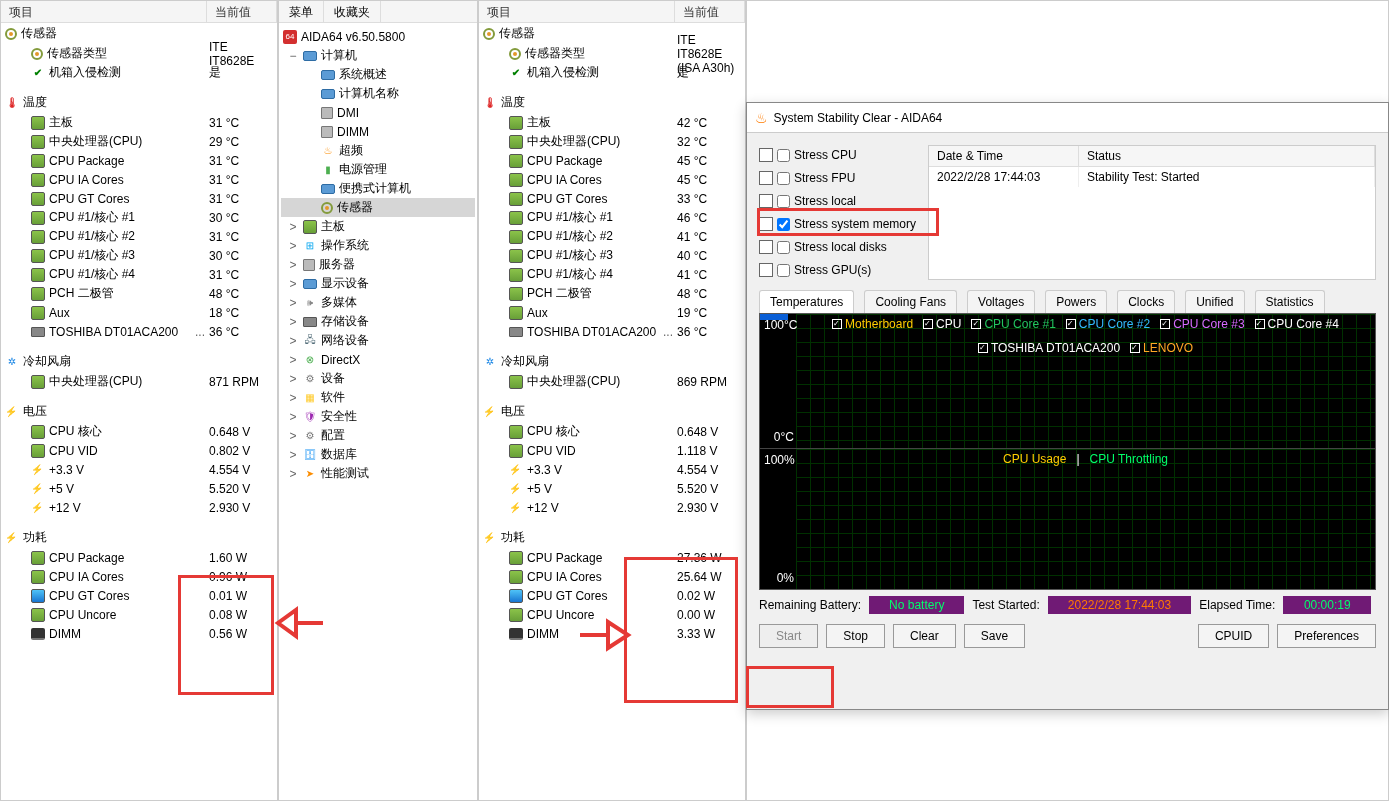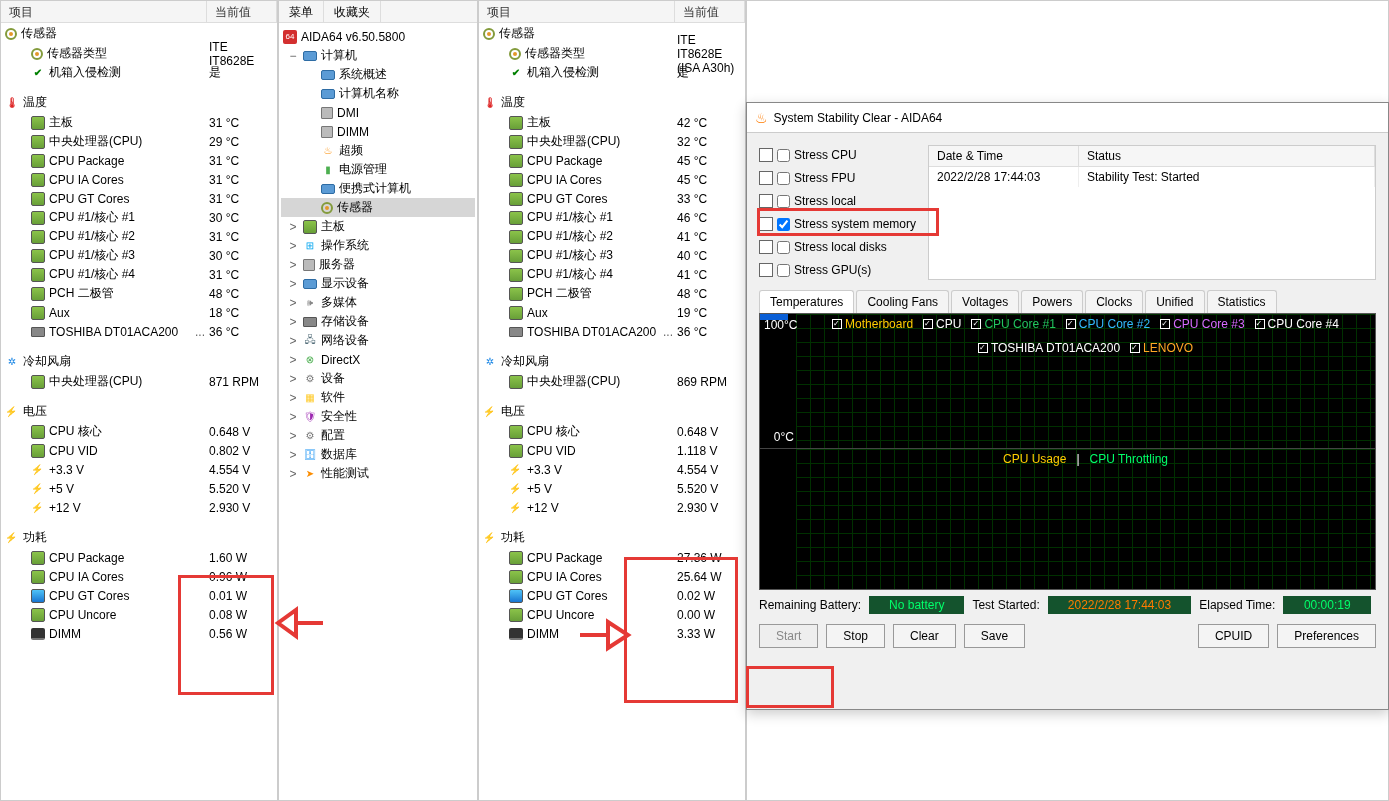--- a/index.html
+++ b/index.html
@@ -52,37 +52,37 @@
 .stress-row { display:flex; align-items:center; gap:4px; height:20px; }
 .stress-row .pictogram { width:14px; height:14px; border:1px solid #666; background:#fff; }
 .status-table { flex:1; border:1px solid #ccc; background:#fff; }
 .status-table .sthdr { display:flex; background:#f6f6f6; border-bottom:1px solid #ddd; }
 .status-table .sthdr div { padding:3px 8px; border-right:1px solid #ddd; }
 .status-table .strow { display:flex; }
 .status-table .strow div { padding:3px 8px; border-right:1px solid #eee; }
 .col-dt { width:150px; }
 .col-st { flex:1; }
 
-.sst-tabs { display:flex; gap:2px; padding:0 12px; margin-top:6px; }
+.sst-tabs { display:flex; gap:10px; padding:0 12px; margin-top:6px; }
 .sst-tabs .tab { padding:4px 10px; background:#f4f4f4; border:1px solid #ccc; border-bottom:none; border-radius:3px 3px 0 0; cursor:pointer; }
 .sst-tabs .tab.active { background:#fff; font-weight:500; }
 
 .charts { margin:0 12px; border:1px solid #555; background:#000; display:flex; flex-direction:column; }
 .chart { position:relative; height:135px; border-bottom:1px solid #444; }
 .chart:last-child { height:140px; border:none; }
 .chart-grid { position:absolute; inset:0 0 0 36px; background-image:linear-gradient(to right, #003000 1px, transparent 1px),linear-gradient(to bottom, #003000 1px, transparent 1px); background-size:14px 14px; }
 .chart .legend { position:absolute; top:3px; left:40px; right:4px; display:flex; flex-wrap:wrap; gap:10px; color:#fff; justify-content:center; }
 .chart .legend span { display:inline-flex; gap:3px; align-items:center; }
 .chart .yaxis { position:absolute; left:2px; top:0; bottom:0; width:34px; display:flex; flex-direction:column; justify-content:space-between; color:#fff; font-size:10px; text-align:right; padding:4px 2px; }
 .chk { width:10px; height:10px; border:1px solid #fff; display:inline-block; }
 .chk.on::after{content:"✓";color:#fff;font-size:8px;display:block;line-height:8px;}
 .cpu-line { position:absolute; left:36px; right:0; bottom:12px; height:30px; }
 
 .sst-status { display:flex; align-items:center; gap:8px; padding:6px 12px; font-size:12px; }
-.sst-status .slot { background:#14532d; color:#00ff6a; padding:2px 20px; min-width:88px; text-align:center; }
+.sst-status .slot { background:#701a75; color:#00ff6a; padding:2px 20px; min-width:88px; text-align:center; }
 .sst-buttons { display:flex; gap:8px; padding:4px 12px 8px 12px; }
 .sst-buttons button { padding:4px 16px; background:#f4f4f4; border:1px solid #999; cursor:pointer; }
 .sst-buttons button:disabled { color:#888; background:#eee; }
 .sst-buttons .spacer { flex:1; }
 
 
 .hl { position:absolute; border:3px solid #e53935; background:transparent; pointer-events:none; }
 .arrow { position:absolute; pointer-events:none; }
 .arrow svg { overflow:visible; }
 .prog-slim { height:6px; background:#0a5fd6; width:28px; margin-right:2px;}
@@ -584,20 +584,24 @@
             <span style="color:#ffffff">TOSHIBA DT01ACA200</span>
           </span>
           <span>
             <span class="chk on"></span>
             <span style="color:#ffa726">LENOVO</span>
           </span>
         </div>
     </div>
     <div class="chart">
       <div class="chart-grid"></div>
+      <div class="yaxis">
+        <span>100%</span>
+        <span>0%</span>
+      </div>
       <div class="legend" id="leg2">
           <span style="color:#ffcc00">CPU Usage</span>
           <span style="color:#fff">|</span>
           <span style="color:#00ff6a">CPU Throttling</span>
         </div>
       <svg class="cpu-line">
           <polyline points="540,22 550,18 560,24 565,10 572,26 580,5 585,20 592,12" fill="none" stroke="#00ff6a" stroke-width="1"></polyline>
         </svg>
     </div>
   </div>

